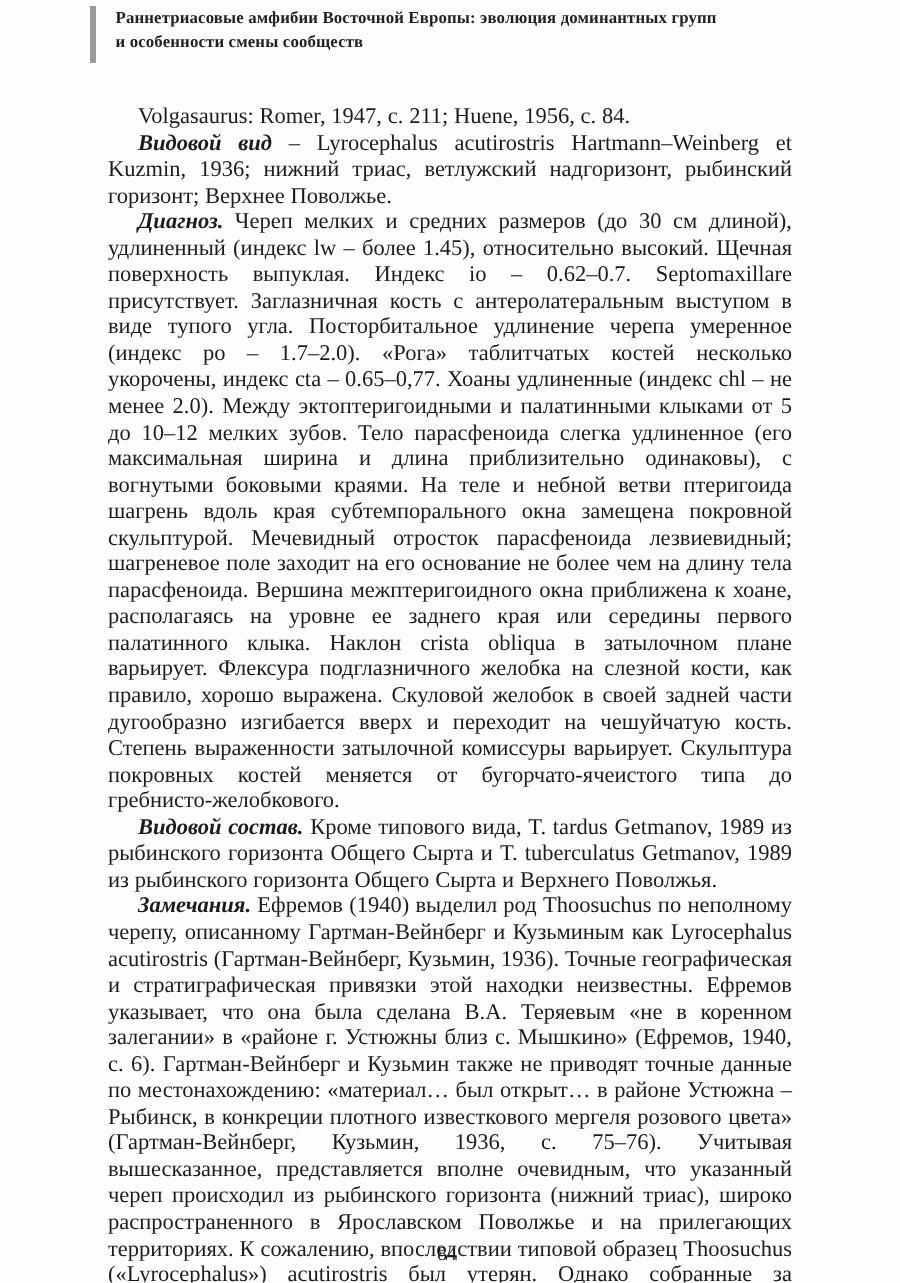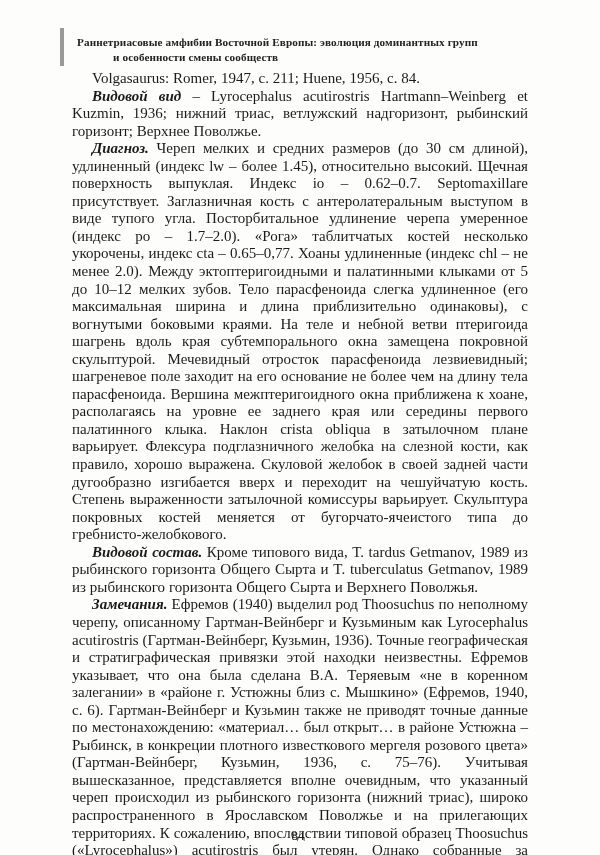--- a/index.html
+++ b/index.html
@@ -20,43 +20,42 @@
   .page {
     position: absolute;
     inset: 0;
     background: #fdfdfb;
   }
 
   
   .runhead {
     position: absolute;
     left: 60px;
-    top: 28px;
+    top: 4px;
     width: 470px;
     display: flex;
-    align-items: flex-end;
+    align-items: flex-start;
   }
   .runhead-rule {
     width: 4px;
     min-height: 38px;
     background: #9a9a9a;
     flex: 0 0 4px;
     margin-right: 13px;
   }
   .runhead-text {
     font-weight: bold;
     font-size: 11.2px;
     line-height: 15.6px;
     letter-spacing: 0.1px;
     color: #222;
     padding-top: 1px;
   }
   .runhead-text .l2 {
     display: block;
-    margin-left: 36px;
   }
 
   
   .column {
     position: absolute;
     left: 72px;
     top: 70px;
     width: 456px;
   }
   p.para {

